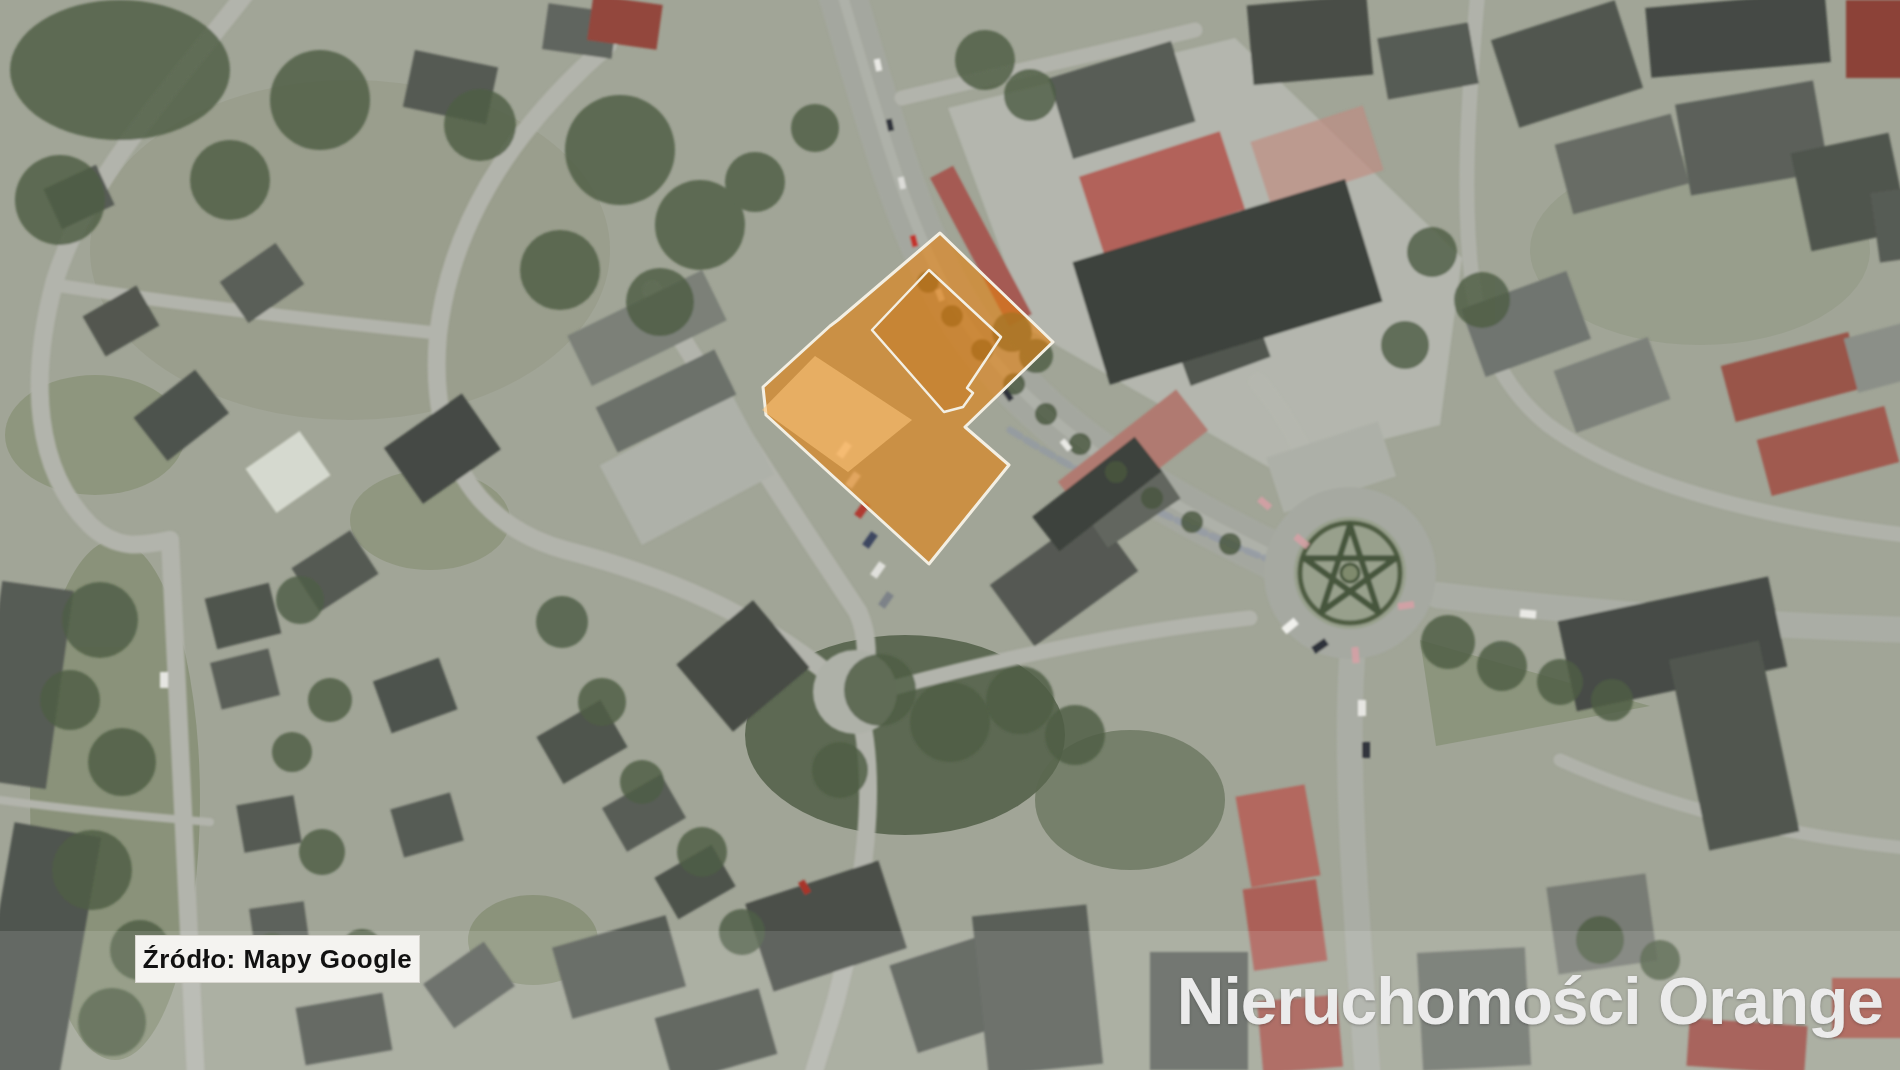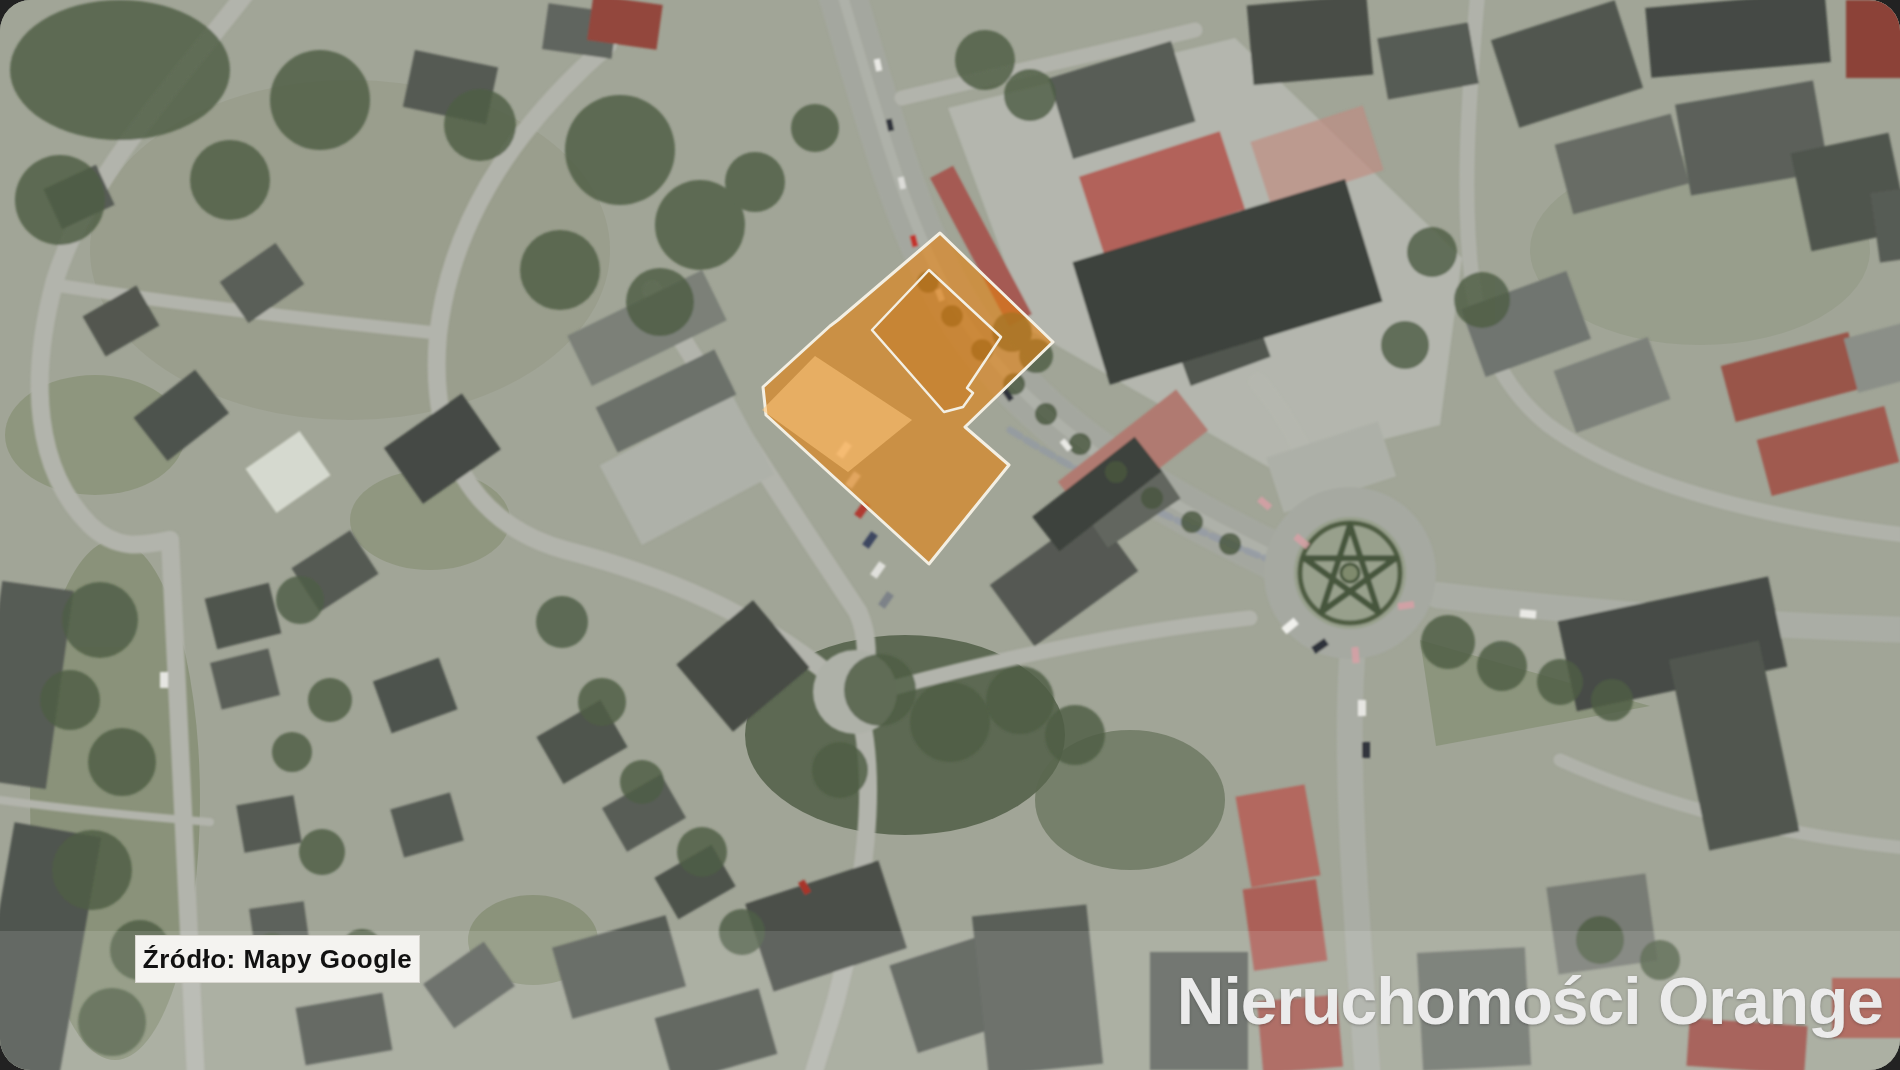--- a/index.html
+++ b/index.html
@@ -1,20 +1,19 @@
 <!DOCTYPE html>
 <html><head>
 <meta charset="utf-8">
 <style>
   html,body{margin:0;padding:0;background:#222;}
   .stage{
     position:relative;width:1900px;height:1070px;overflow:hidden;
     font-family:"Liberation Sans","DejaVu Sans",sans-serif;
     background:#9da293;
-    border-radius:31px;
   }
   .stage svg.aerial{position:absolute;inset:0;display:block;}
   .bottom-band{
     position:absolute;left:0;top:931px;width:1900px;height:139px;
     background:rgba(255,255,255,0.12);
     pointer-events:none;
   }
   .source-label{
     position:absolute;left:135px;top:935px;width:285px;height:48px;
     background:#f4f3f0;border:1px solid #d8d6d0;box-sizing:border-box;

